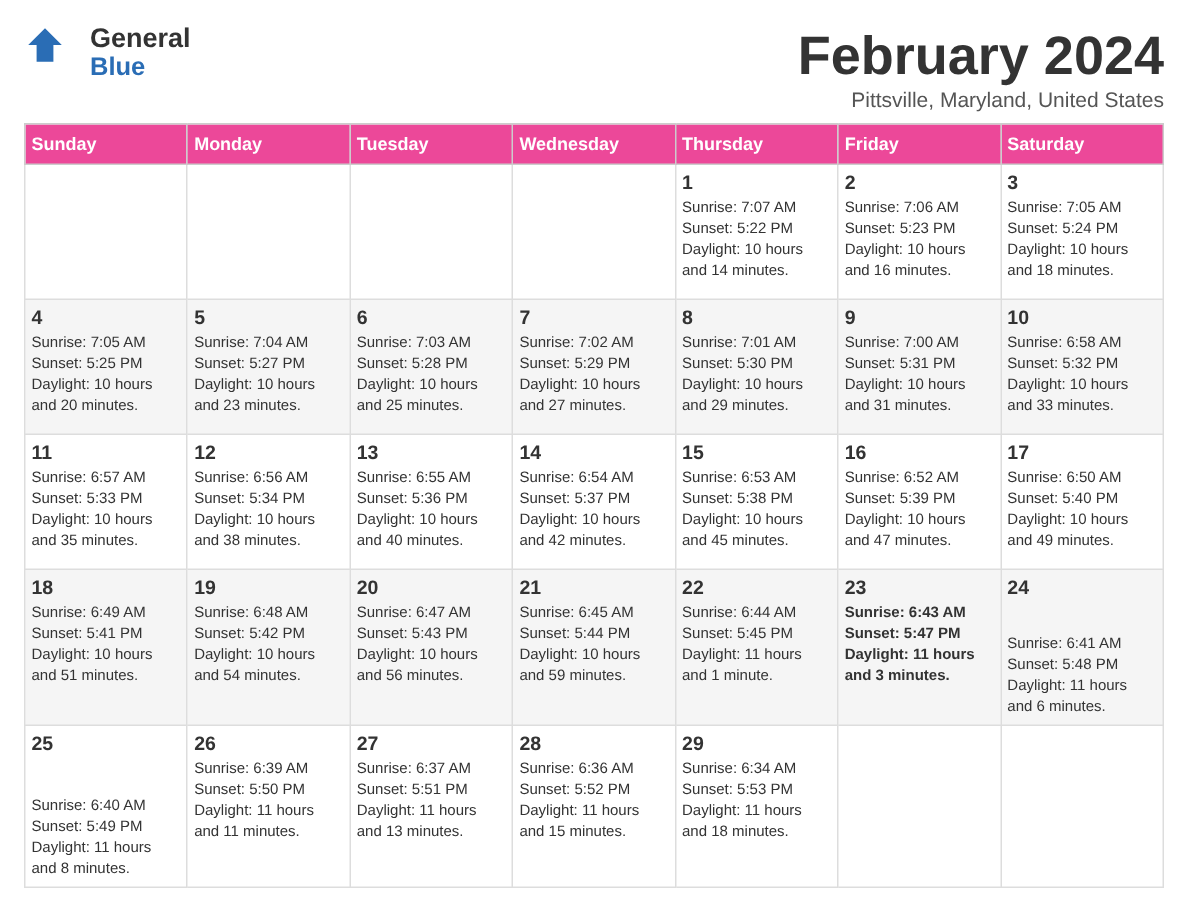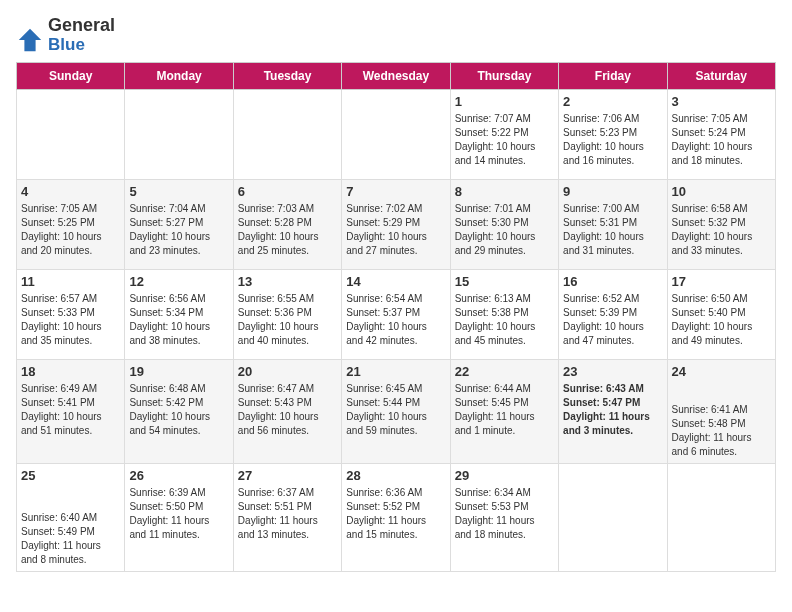--- a/index.html
+++ b/index.html
@@ -11,22 +11,22 @@
       padding: 16px;
     }
     .header-section {
       display: flex;
       justify-content: space-between;
       align-items: flex-start;
       margin-bottom: 8px;
     }
     .logo {
       display: flex;
-      align-items: flex-end;
-      gap: 4px;
+      align-items: flex-start;
+      gap: 16px;
     }
     .logo-text {
       display: flex;
       flex-direction: column;
       line-height: 1.1;
     }
     .logo-general {
       font-size: 18px;
       font-weight: bold;
       color: #333;
@@ -51,26 +51,26 @@
     .location-title {
       font-size: 14px;
       color: #555;
     }
     table {
       width: 100%;
       border-collapse: collapse;
       table-layout: fixed;
     }
     thead tr th {
-      background-color: #be185d;
+      background-color: #ec4899;
       color: #fff;
       font-size: 12px;
       font-weight: bold;
       padding: 6px 4px;
-      text-align: center;
+      text-align: left;
       border: 1px solid #ccc;
     }
     tbody tr td {
       border: 1px solid #ddd;
       vertical-align: top;
       padding: 4px;
       font-size: 10px;
       color: #333;
       height: 90px;
       background: #fff;
@@ -100,20 +100,24 @@
 <div class="header-section">
   <div class="logo">
     <svg class="logo-icon" viewBox="0 0 40 40">
       <polygon points="20,4 36,20 28,20 28,36 12,36 12,20 4,20" fill="#2a6db5"></polygon>
     </svg>
     <div class="logo-text">
       <span class="logo-general">General</span>
       <span class="logo-blue">Blue</span>
     </div>
   </div>
+  <div class="title-section">
+    <div class="month-title">February 2024</div>
+    <div class="location-title">Pittsville, Maryland, United States</div>
+  </div>
 </div>
 
 <table>
   <thead>
     <tr>
     <th>Sunday</th>
         <th>Monday</th>
         <th>Tuesday</th>
         <th>Wednesday</th>
         <th>Thursday</th>
@@ -224,21 +228,21 @@
         </td>
         <td>
           <span class="day-number">14</span>
           <div class="cell-text" style="white-space: pre-line;">Sunrise: 6:54 AM
 Sunset: 5:37 PM
 Daylight: 10 hours
 and 42 minutes.</div>
         </td>
         <td>
           <span class="day-number">15</span>
-          <div class="cell-text" style="white-space: pre-line;">Sunrise: 6:13 AM
+          <div class="cell-text" style="white-space: pre-line;">Sunrise: 6:53 AM
 Sunset: 5:38 PM
 Daylight: 10 hours
 and 45 minutes.</div>
         </td>
         <td>
           <span class="day-number">16</span>
           <div class="cell-text" style="white-space: pre-line;">Sunrise: 6:52 AM
 Sunset: 5:39 PM
 Daylight: 10 hours
 and 47 minutes.</div>

